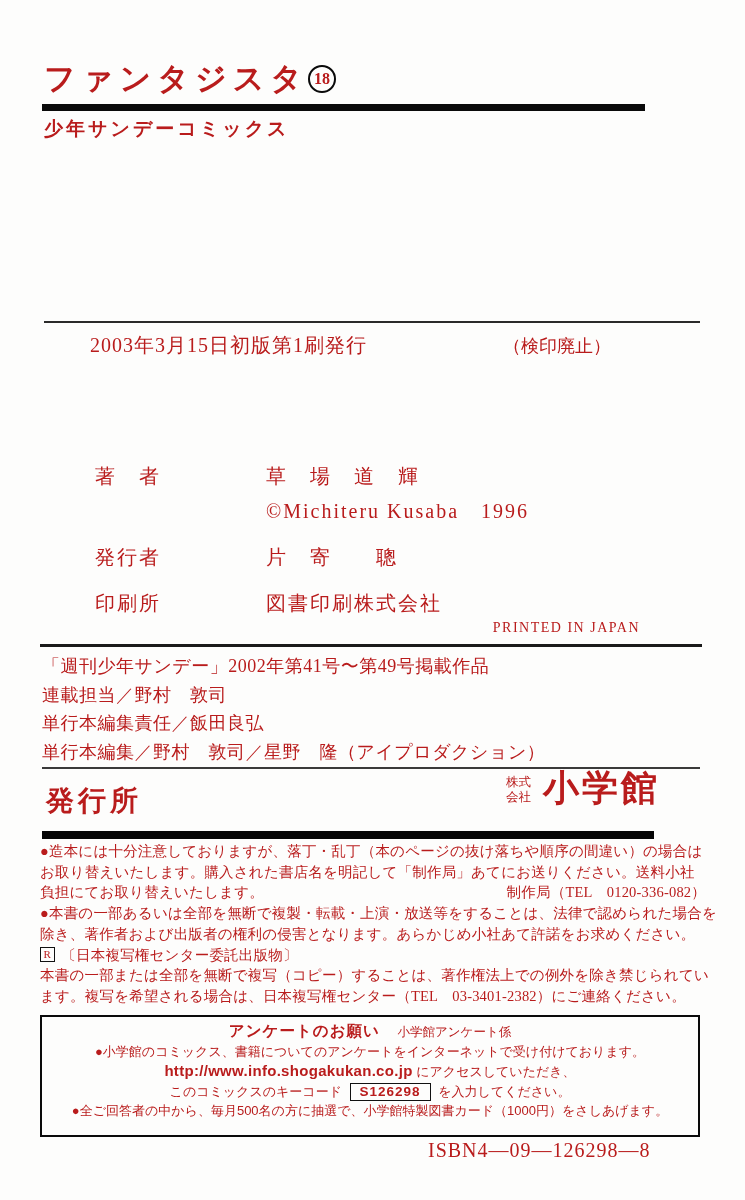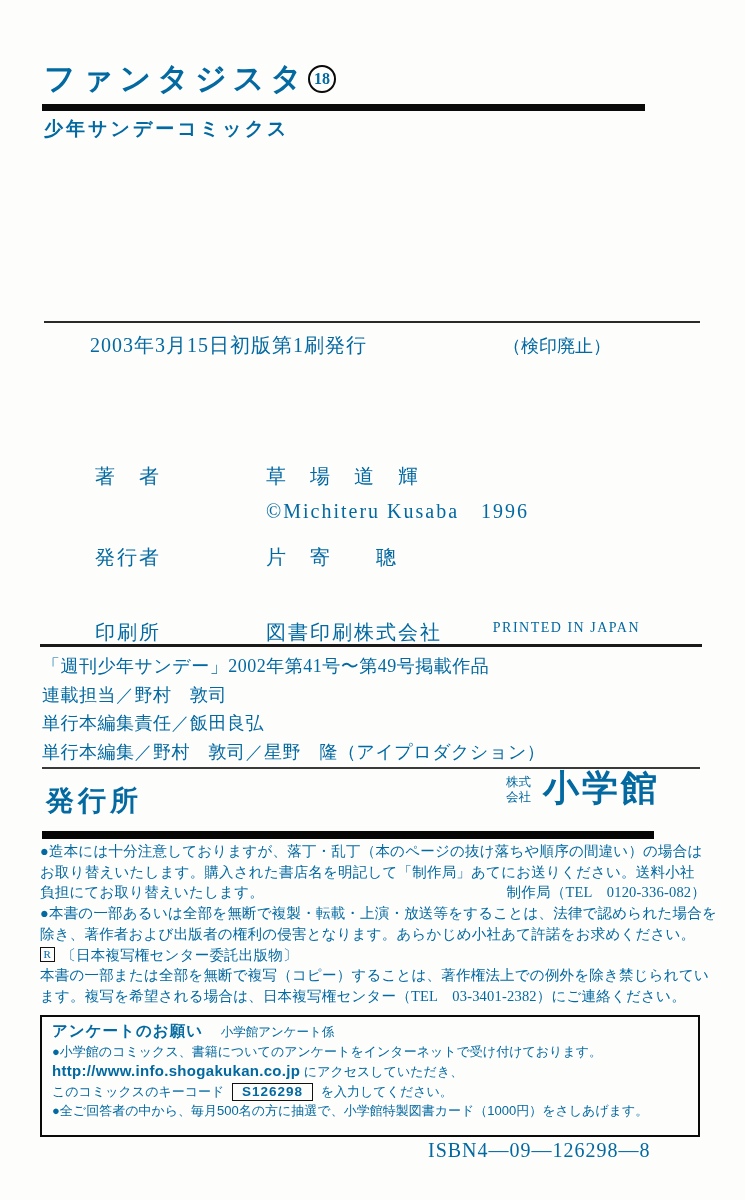--- a/index.html
+++ b/index.html
@@ -2,21 +2,21 @@
 <html><head>
 <meta charset="utf-8">
 <style>
   * { margin:0; padding:0; box-sizing:border-box; }
   html,body { background:#e8e8e8; }
   .page {
     position:relative;
     width:745px; height:1200px;
     margin:0 auto;
     background:#fdfdfc;
-    color:#0369a1;
+    color:#b91c1c;
     font-family:"Liberation Serif", serif;
     overflow:hidden;
   }
   .abs { position:absolute; }
 
   
   .title-row { left:44px; top:58px; display:flex; align-items:center; }
   .title-text { font-family:"Liberation Sans", sans-serif; font-weight:bold; font-size:31px; letter-spacing:6px; }
   .vol-badge {
     width:28px; height:28px; border:2.5px solid #0a0a0a; border-radius:50%;
@@ -28,21 +28,21 @@
 
   .rule-thin-1 { left:44px; top:321px; width:656px; height:2px; background:#2a2a2a; }
   .date-line { left:90px; top:332px; font-size:20px; letter-spacing:1px; }
   .seal-note { left:503px; top:334px; font-size:18px; }
 
   .credit-label { font-size:20px; letter-spacing:2px; }
   .credit-value { font-size:20px; letter-spacing:2px; }
   .row-author { top:463px; }
   .row-copyright { top:498px; }
   .row-publisher { top:544px; }
-  .row-printer { top:590px;margin-top:29px; }
+  .row-printer { top:590px; }
   .col-label { left:95px; }
   .col-value { left:266px; }
   .printed-in { top:620px; right:105px; font-size:14px; letter-spacing:1.5px; }
 
   .rule-med { top:644px; left:40px; width:662px; height:2.5px; background:#1a1a1a; }
   .serialization { top:652px; left:42px; font-size:18px; line-height:28.5px; letter-spacing:0.5px; }
 
   .rule-thin-2 { top:767px; left:42px; width:658px; height:1.5px; background:#3a3a3a; }
   .po-label { left:46px; top:782px; font-family:"Liberation Sans", sans-serif; font-weight:bold; font-size:28px; letter-spacing:4px; }
   .po-lines { left:150px; top:769px; font-size:16.5px; line-height:21px; }
@@ -57,21 +57,21 @@
   .r-box {
     display:inline-block; border:1px solid #111; font-size:11px; line-height:13px;
     padding:0 2.5px; margin-right:3px; vertical-align:2px; font-family:"Liberation Serif", serif;
   }
 
   .survey-box {
     top:1015px; left:40px; width:660px; height:122px;
     border:2px solid #0a0a0a; padding:4px 10px 0 10px;
     font-family:"Liberation Sans", sans-serif;
   }
-  .survey-row { line-height:19.2px; font-size:13px; white-space:nowrap; }
+  .survey-row { line-height:19.2px; font-size:13px; white-space:nowrap;text-align:center; }
   .survey-heading { font-weight:bold; font-size:15.5px; letter-spacing:1px; }
   .survey-subheading { font-size:12.5px; margin-left:14px; }
   .survey-url { font-weight:bold; font-size:15px; letter-spacing:0.3px; }
   .keycode-box {
     display:inline-block; border:1.5px solid #111; padding:0 9px; margin:0 4px;
     font-weight:bold; font-size:13.5px; line-height:16px; letter-spacing:1px;
   }
   .isbn { top:1139px; left:428px; font-size:20px; letter-spacing:1px; }
 </style>
 </head>

